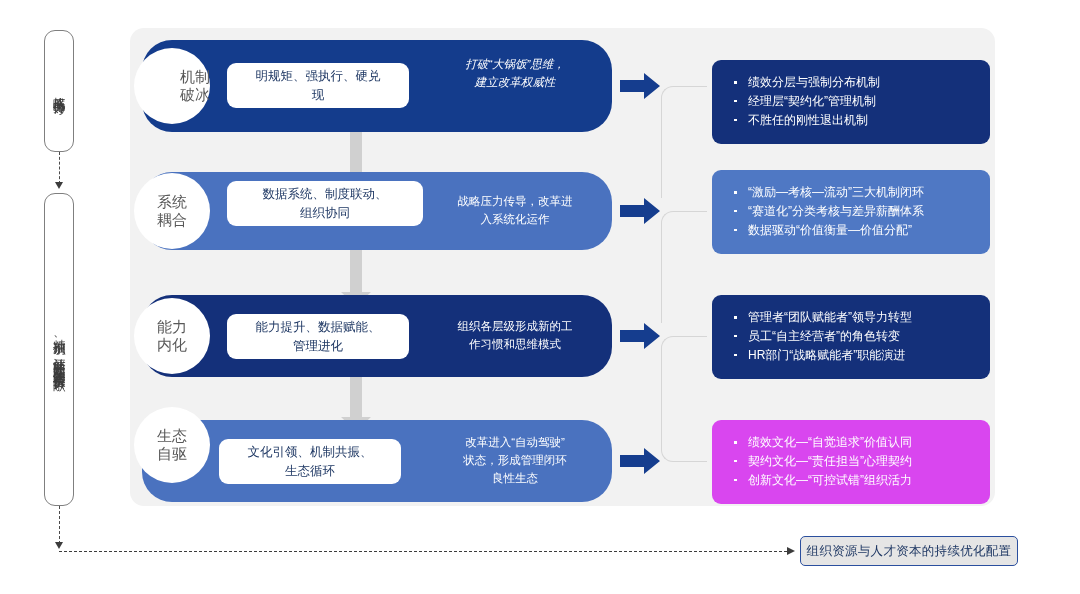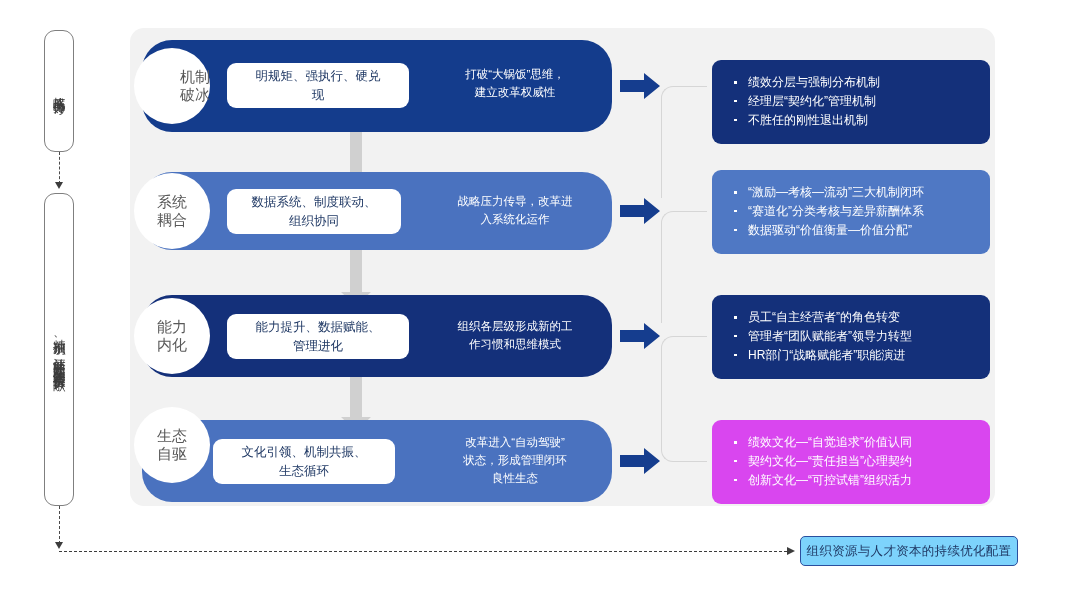--- a/index.html
+++ b/index.html
@@ -144,21 +144,21 @@
     position: absolute;
     width: 0; height: 0;
     border-top: 4.5px solid transparent;
     border-bottom: 4.5px solid transparent;
     border-left: 8px solid #3c3c3c;
   }
   .bottom-banner {
     position: absolute;
     border: 1.6px solid #2b4f9e;
     border-radius: 5px;
-    background: #7dd3fc;
+    background: #e5e5e5;
     display: flex; align-items: center; justify-content: center;
     font-size: 12.5px;
     color: #1f3864;
     letter-spacing: .3px;
   }
 </style>
 </head>
 <body>
 
 <div id="stage">
@@ -183,21 +183,21 @@
       <div>机制</div>
       <div>破冰</div>
     </div>
   </div>
   <div class="row-whitebox" style="left:227px; top:63px; width:182px; height:45px;">
     <div>
       <div>明规矩、强执行、硬兑</div>
       <div>现</div>
     </div>
   </div>
-  <div class="row-desc" style="left:420px; top:56px; width:190px; height:56px;">
+  <div class="row-desc" style="left:420px; top:46px; width:190px; height:56px;font-style:italic;">
     <div>
       <div>打破“大锅饭”思维，</div>
       <div>建立改革权威性</div>
     </div>
   </div>
   <div class="arrow-right" style="left:620px; top:73px;">
     <svg width="40" height="26" viewBox="0 0 40 26">
       <path d="M0 7 L24 7 L24 0 L40 13 L24 26 L24 19 L0 19 Z" fill="#153D8E"></path>
     </svg>
   </div>
@@ -215,21 +215,21 @@
     <div class="head" style="top:42px;"></div>
   </div>
 
   <div class="row-bar" style="left:142px; top:172px; width:470px; height:78px; background:#4A72BF;"></div>
   <div class="row-circle" style="left:134px; top:173px; width:76px; height:76px;">
     <div>
       <div>系统</div>
       <div>耦合</div>
     </div>
   </div>
-  <div class="row-whitebox" style="left:227px; top:189px; width:174px; height:45px;">
+  <div class="row-whitebox" style="left:227px; top:181px; width:196px; height:45px;">
     <div>
       <div>数据系统、制度联动、</div>
       <div>组织协同</div>
     </div>
   </div>
   <div class="row-desc" style="left:420px; top:183px; width:190px; height:56px;">
     <div>
       <div>战略压力传导，改革进</div>
       <div>入系统化运作</div>
     </div>
@@ -273,39 +273,39 @@
     </div>
   </div>
   <div class="arrow-right" style="left:620px; top:323px;">
     <svg width="40" height="26" viewBox="0 0 40 26">
       <path d="M0 7 L24 7 L24 0 L40 13 L24 26 L24 19 L0 19 Z" fill="#153D8E"></path>
     </svg>
   </div>
   <div class="elbow" style="left:661px; top:336px; width:46px; height:112px; border-top:1.4px solid #d6d6d6;"></div>
   <div class="bullets" style="left:712px; top:295px; width:278px; height:84px; background:#14307A;">
     <ul>
+      <li>管理者“团队赋能者”领导力转型</li>
       <li>员工“自主经营者”的角色转变</li>
-      <li>管理者“团队赋能者”领导力转型</li>
       <li>HR部门“战略赋能者”职能演进</li>
     </ul>
   </div>
 
   <div class="down-arrow" style="left:341px; top:377px; height:54px;">
     <div class="shaft" style="height:40px;"></div>
     <div class="head" style="top:40px;"></div>
   </div>
 
   <div class="row-bar" style="left:142px; top:420px; width:470px; height:82px; background:#4A72BF;"></div>
   <div class="row-circle" style="left:134px; top:407px; width:76px; height:76px;">
     <div>
       <div>生态</div>
       <div>自驱</div>
     </div>
   </div>
-  <div class="row-whitebox" style="left:213px; top:439px; width:182px; height:45px;">
+  <div class="row-whitebox" style="left:219px; top:439px; width:182px; height:45px;">
     <div>
       <div>文化引领、机制共振、</div>
       <div>生态循环</div>
     </div>
   </div>
   <div class="row-desc" style="left:420px; top:427px; width:190px; height:68px;">
     <div>
       <div>改革进入“自动驾驶”</div>
       <div>状态，形成管理闭环</div>
       <div>良性生态</div>

